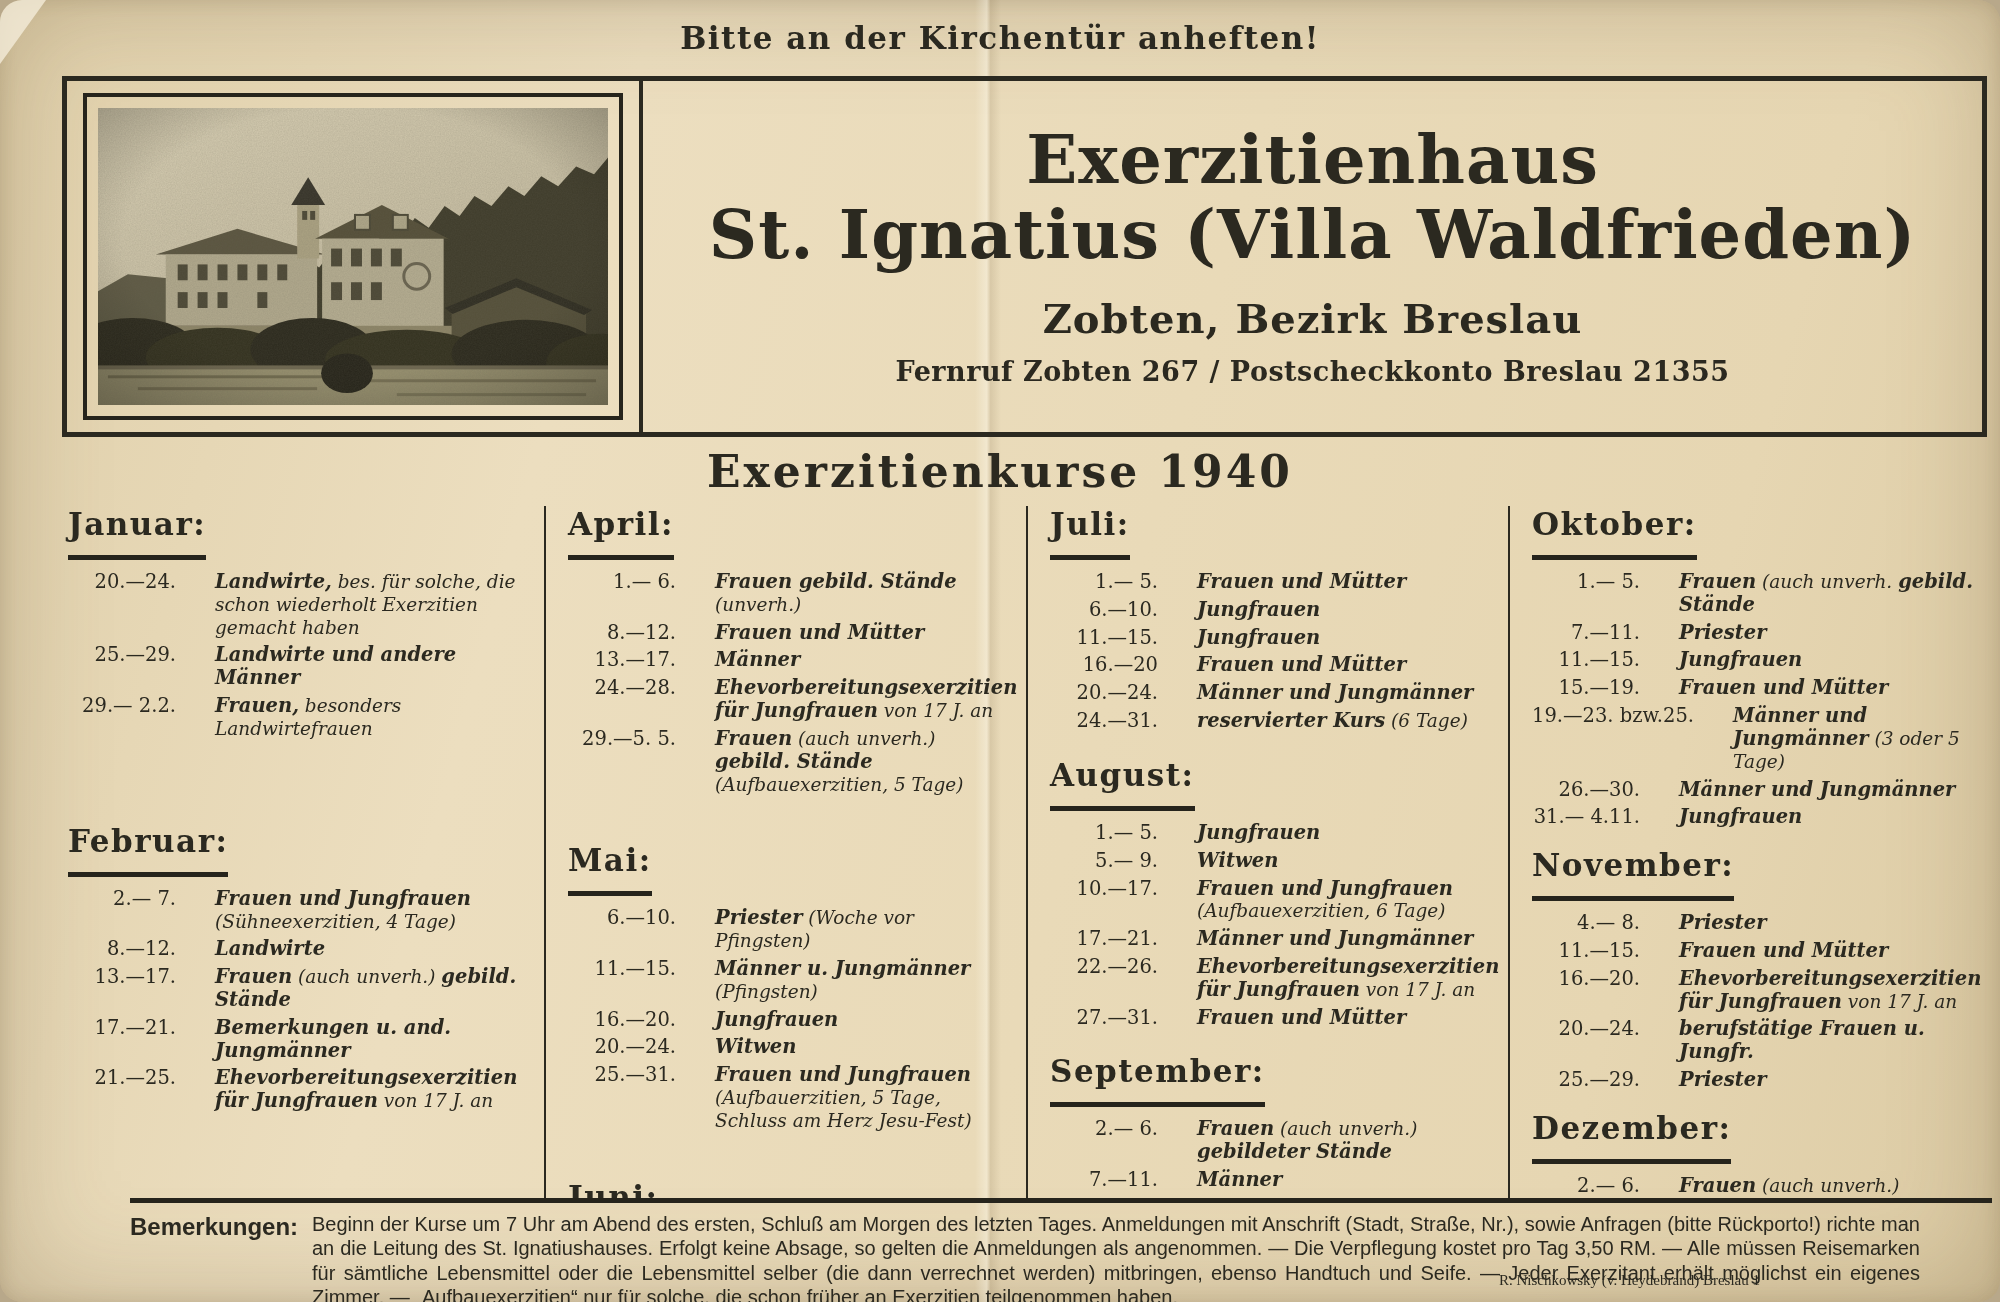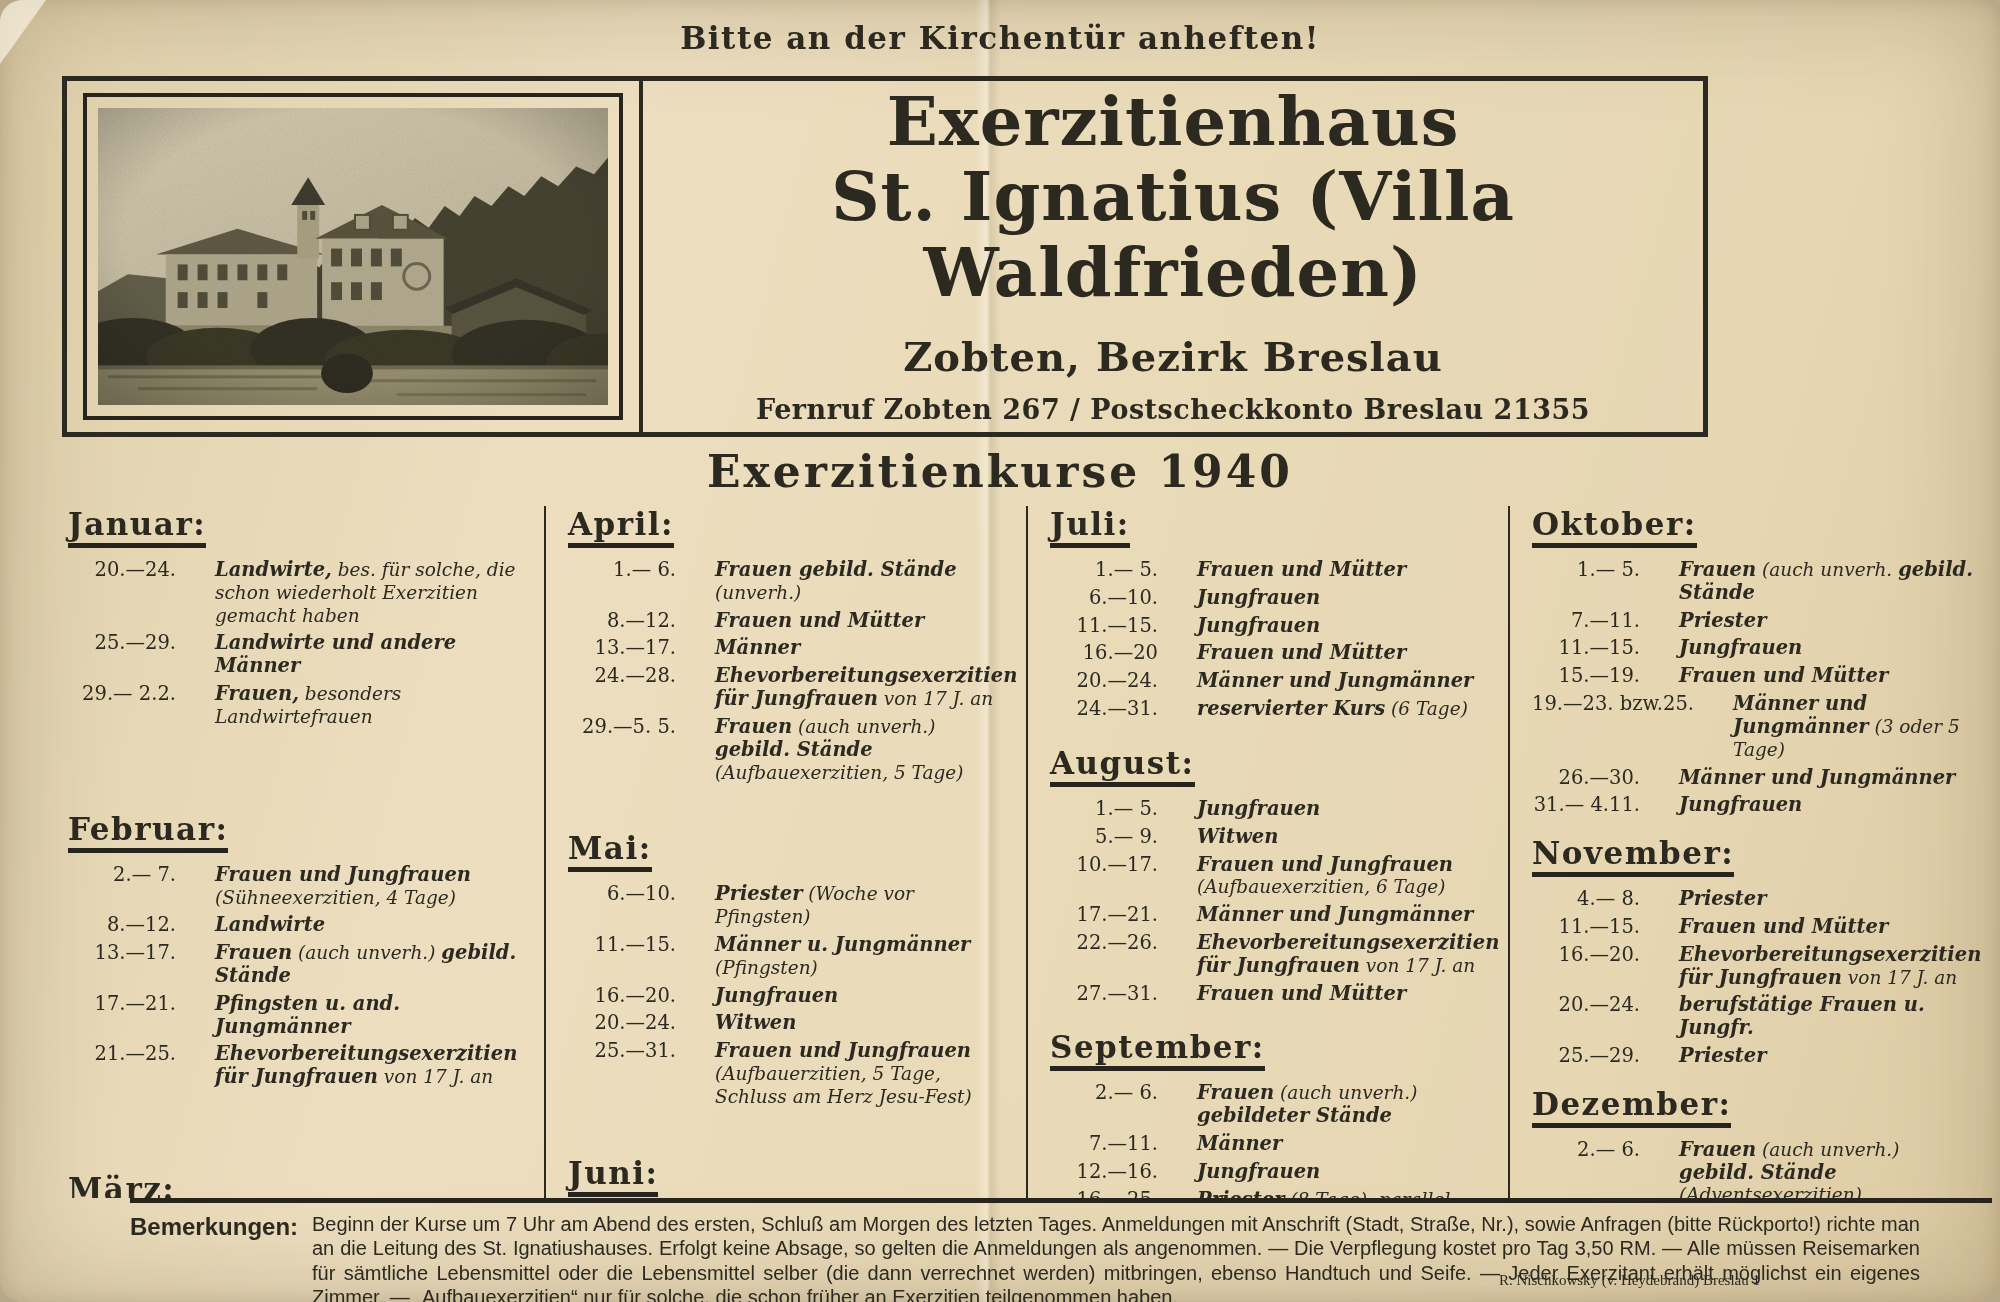--- a/index.html
+++ b/index.html
@@ -12,42 +12,42 @@
     border-radius:22px;
   }
   .crease{position:absolute;left:975px;top:0;width:26px;height:100%;pointer-events:none;
     background:linear-gradient(90deg,transparent,rgba(255,252,240,.38) 45%,rgba(110,88,52,.14) 60%,transparent);}
   .corner-tear{position:absolute;left:0;top:0;width:46px;height:64px;pointer-events:none;
     background:#f4ecd9;clip-path:polygon(0 0,100% 0,0 100%);opacity:.8;}
 
   .notice{position:absolute;top:20px;left:0;width:100%;text-align:center;
     font-size:31px;font-weight:bold;letter-spacing:1.5px;}
 
-  .header-box{position:absolute;left:62px;top:76px;width:1646px;height:361px;
+  .header-box{position:absolute;left:62px;top:76px;width:1925px;height:361px;
     border:5px solid #2b2920;box-sizing:border-box;display:flex;align-items:stretch;}
   .photo-cell{flex:0 0 572px;display:flex;align-items:center;justify-content:center;}
   .photo-frame{border:4px solid #26241c;padding:11px;}
   .photo-frame svg{display:block;}
   .header-divider{flex:0 0 4px;background:#2b2920;}
   .title-cell{flex:1;display:flex;flex-direction:column;align-items:center;justify-content:center;
     padding:6px 20px 10px;text-align:center;}
   .title-main{font-size:67px;font-weight:bold;line-height:1.12;letter-spacing:1px;}
   .title-loc{font-size:40px;font-weight:bold;margin-top:23px;letter-spacing:1px;}
   .title-contact{font-size:27px;font-weight:bold;margin-top:14px;letter-spacing:.5px;}
 
   .sched-title{position:absolute;top:446px;left:0;width:100%;text-align:center;
     font-size:44px;font-weight:bold;letter-spacing:3px;}
 
   .columns{position:absolute;top:506px;left:62px;width:1928px;height:692px;
     display:grid;grid-template-columns:1fr 1fr 1fr 1fr;overflow:hidden;}
   .sched-col{padding:0 14px 0 6px;overflow:hidden;}
   .sched-col + .sched-col{border-left:2px solid #2b2920;padding-left:22px;}
 
   .month-heading{display:inline-block;font-size:31px;font-weight:bold;letter-spacing:1.5px;
-    border-bottom:5px solid #26241c;padding-bottom:1px;margin-bottom:11px;}
+    border-bottom:5px solid #26241c;padding-bottom:13px;margin-bottom:11px;}
   .month-section{margin-bottom:42px;}
   .col-0 .month-section{margin-bottom:82px;}
   .col-1 .month-section{margin-bottom:46px;}
   .col-2 .month-section{margin-bottom:24px;}
   .col-3 .month-section{margin-bottom:18px;}
 
   .course-row{display:flex;font-size:19.5px;line-height:1.17;margin-bottom:5px;gap:24px;}
   .course-dates{flex:0 0 auto;min-width:108px;text-align:right;padding-right:15px;white-space:nowrap;}
   .course-desc{flex:1 1 auto;}
   .seg-bold{font-weight:bold;font-style:italic;}
@@ -168,21 +168,21 @@
             <span class="course-dates">2.— 7.</span>
             <span class="course-desc"><span class="seg-bold">Frauen und Jungfrauen</span><span class="seg-note"> (Sühneexerzitien, 4 Tage)</span></span>
           </div><div class="course-row">
             <span class="course-dates">8.—12.</span>
             <span class="course-desc"><span class="seg-bold">Landwirte</span></span>
           </div><div class="course-row">
             <span class="course-dates">13.—17.</span>
             <span class="course-desc"><span class="seg-bold">Frauen</span><span class="seg-note"> (auch unverh.) </span><span class="seg-bold">gebild. Stände</span></span>
           </div><div class="course-row">
             <span class="course-dates">17.—21.</span>
-            <span class="course-desc"><span class="seg-bold">Pfingsten u. and. Jungmänner</span></span>
+            <span class="course-desc"><span class="seg-bold">Bemerkungen u. and. Jungmänner</span></span>
           </div><div class="course-row">
             <span class="course-dates">21.—25.</span>
             <span class="course-desc"><span class="seg-bold">Ehevorbereitungsexerzitien für Jungfrauen</span><span class="seg-note"> von 17 J. an</span></span>
           </div></section>
         <section class="month-section"><div class="month-heading">März:</div></section>
       </div>
     <div class="sched-col col-1">
         <section class="month-section"><div class="month-heading">April:</div><div class="course-row">
             <span class="course-dates">1.— 6.</span>
             <span class="course-desc"><span class="seg-bold">Frauen gebild. Stände</span><span class="seg-note"> (unverh.)</span></span>

